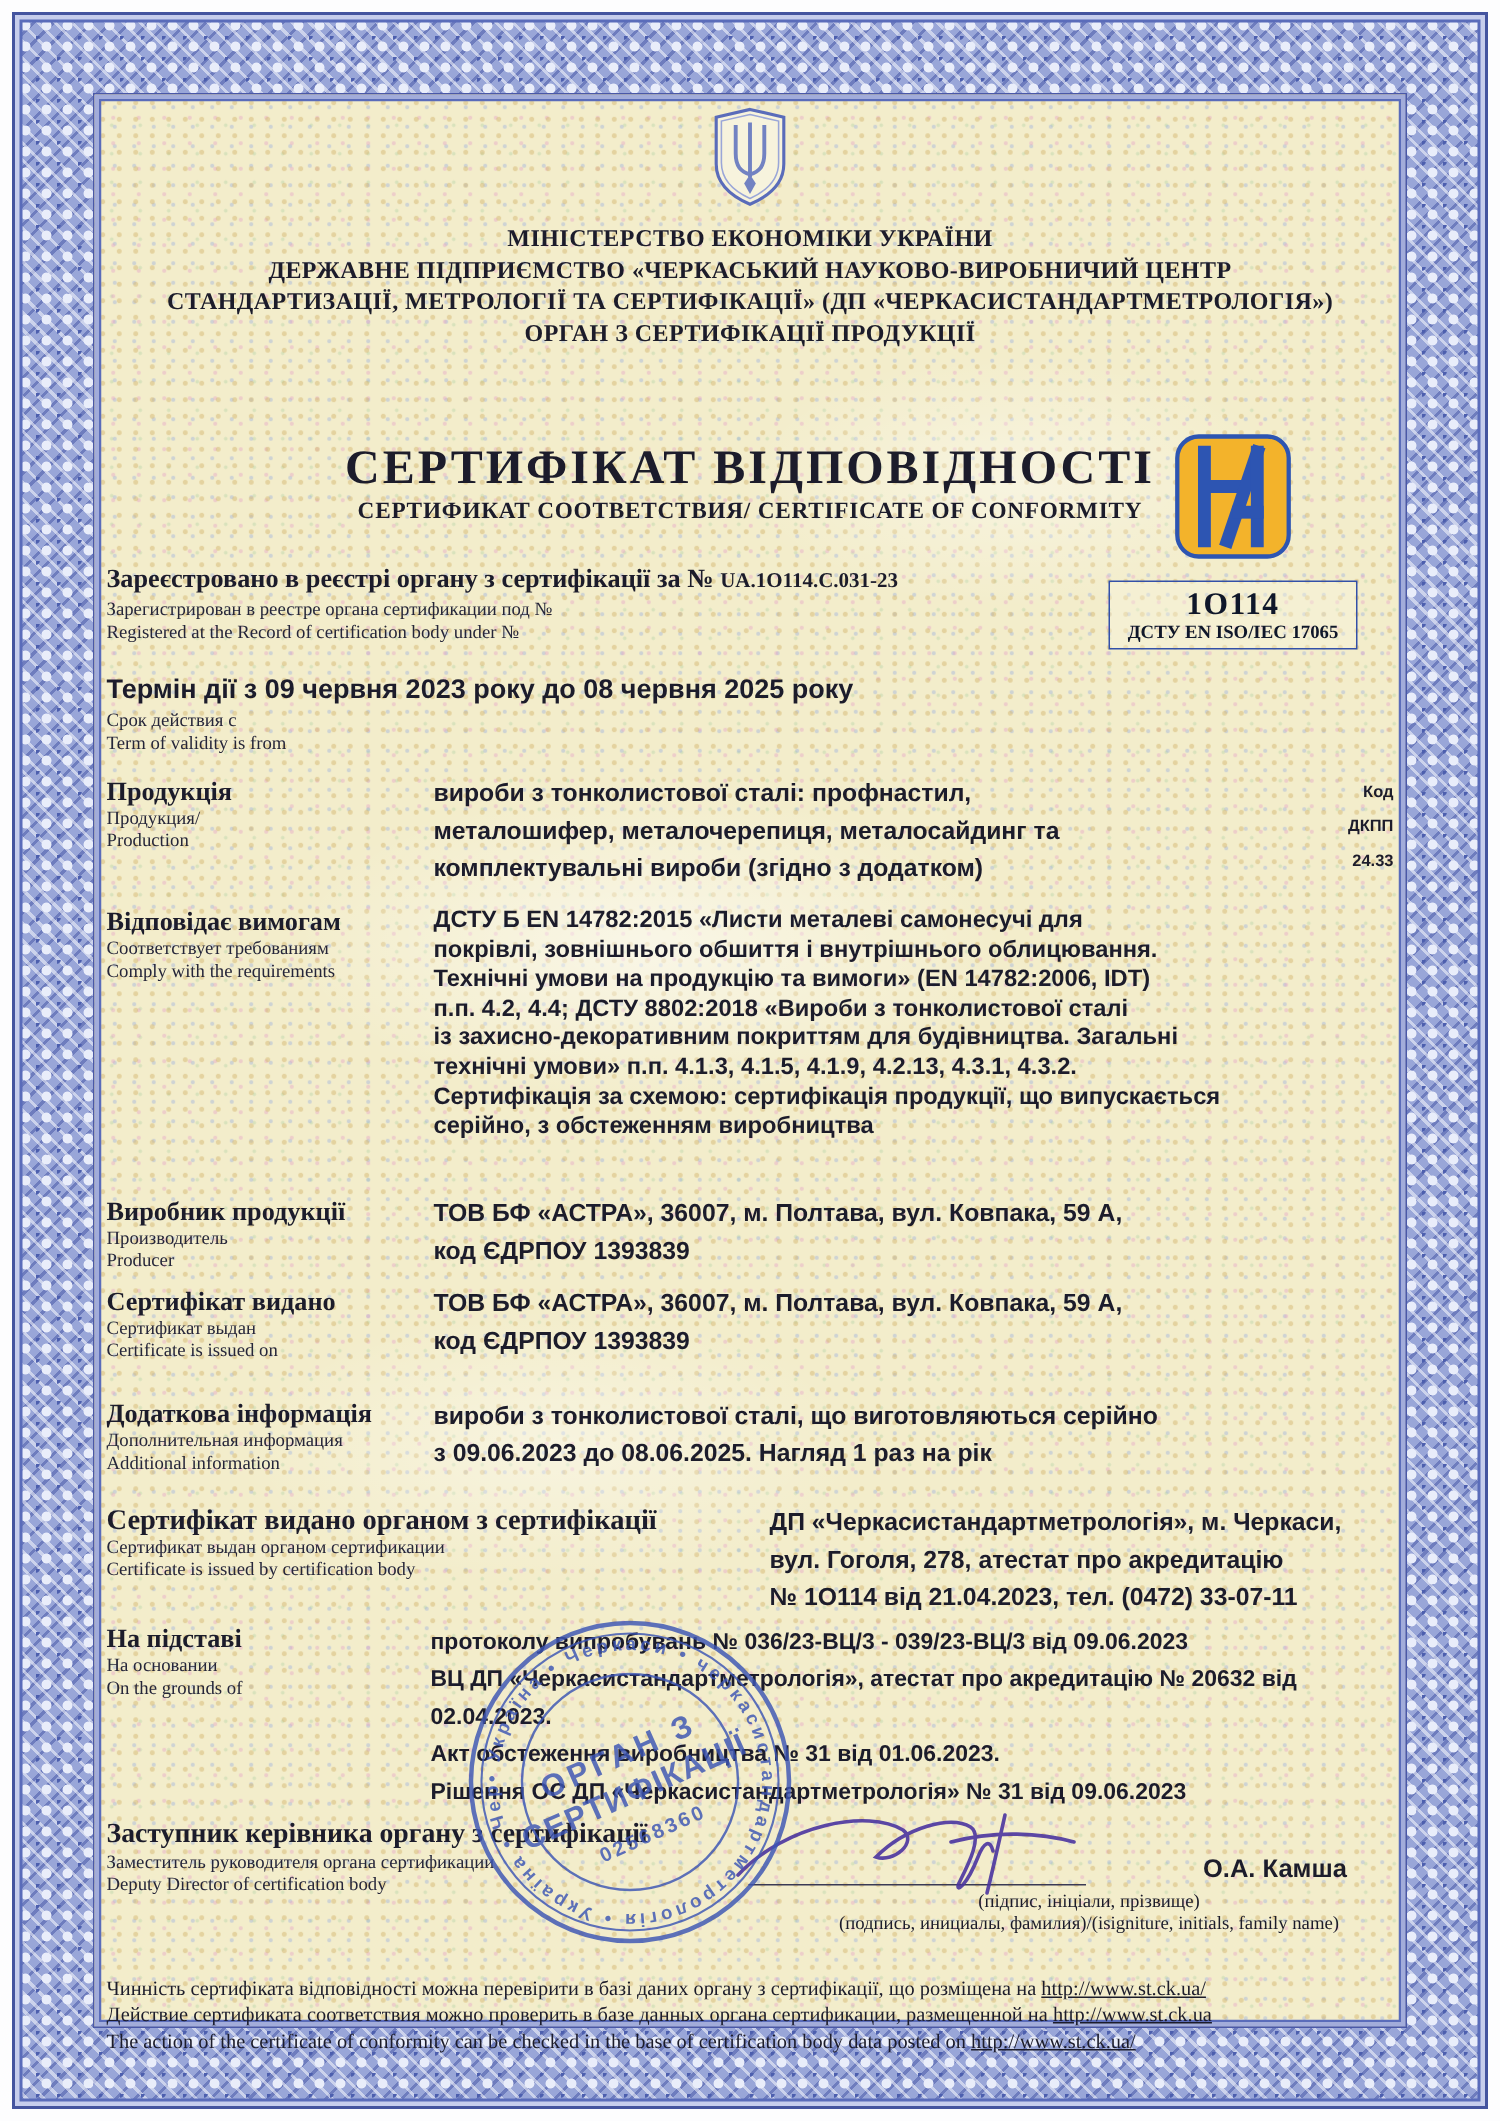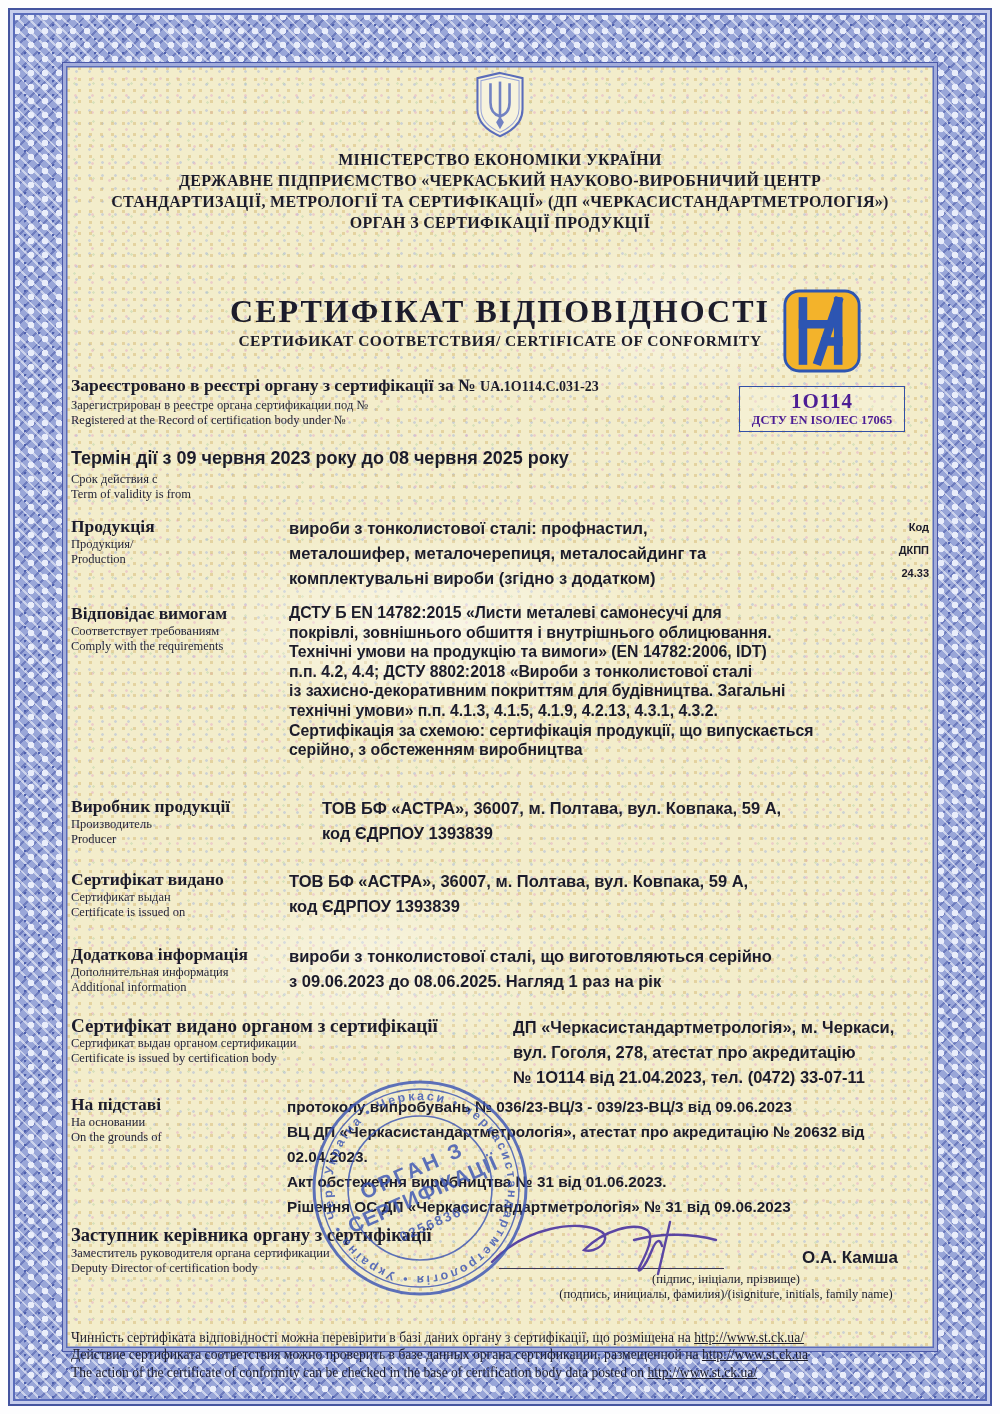--- a/index.html
+++ b/index.html
@@ -54,30 +54,30 @@
   .lbl{flex:0 0 218px;}
   .lbl-main{font-size:17.5px;font-weight:bold;line-height:21px;}
   .lbl-wide{flex:0 0 442px;}
   .lbl-narrow{flex:0 0 172px;}
   .val{font-family:"Liberation Sans",sans-serif;font-weight:bold;font-size:16.5px;line-height:25px;white-space:pre-line;flex:1;}
   .val-dense{font-size:15.8px;line-height:19.6px;}
   .val-grounds{font-size:15.3px;line-height:25px;margin-left:44px;}
   .code{flex:0 0 118px;font-family:"Liberation Sans",sans-serif;font-weight:bold;font-size:11px;line-height:23px;text-align:right;white-space:pre-line;}
   .mb-prod{margin-bottom:12px;}
   .mb-req{margin-bottom:36px;}
-  .mb-producer{margin-bottom:22px;gap:33px;}
+  .mb-producer{margin-bottom:9px;}
   .mb-issued{margin-bottom:24px;}
   .mb-add{margin-bottom:20px;}
   .mb-organ{margin-bottom:4px;}
   .mb-grounds{margin-bottom:6px;}
   
   .accred{position:absolute;top:288px;right:95px;width:166px;text-align:center;z-index:3;}
   .accred-box{
     margin-top:8px;border:1.5px solid #3350a8;background:rgba(248,245,225,.35);
-    padding:3px 4px 4px 4px;color:#4c1d95;
+    padding:3px 4px 4px 4px;color:#0f172a;
   }
   .accred-num{font-size:21px;font-weight:bold;line-height:23px;letter-spacing:1px;}
   .accred-std{font-size:12.5px;font-weight:bold;line-height:14px;}
   
   .sig-area{display:flex;margin-top:0px;}
   .sig-left{flex:0 0 420px;}
   .stamp-note{margin:16px 0 0 30px;font-size:17px;}
   .sig-right{flex:1;position:relative;}
   .sig-line-row{display:flex;align-items:flex-end;height:44px;}
   .sig-line{flex:0 0 225px;border-bottom:1.5px solid #3a3a55;position:relative;height:40px;margin-left:8px;}

